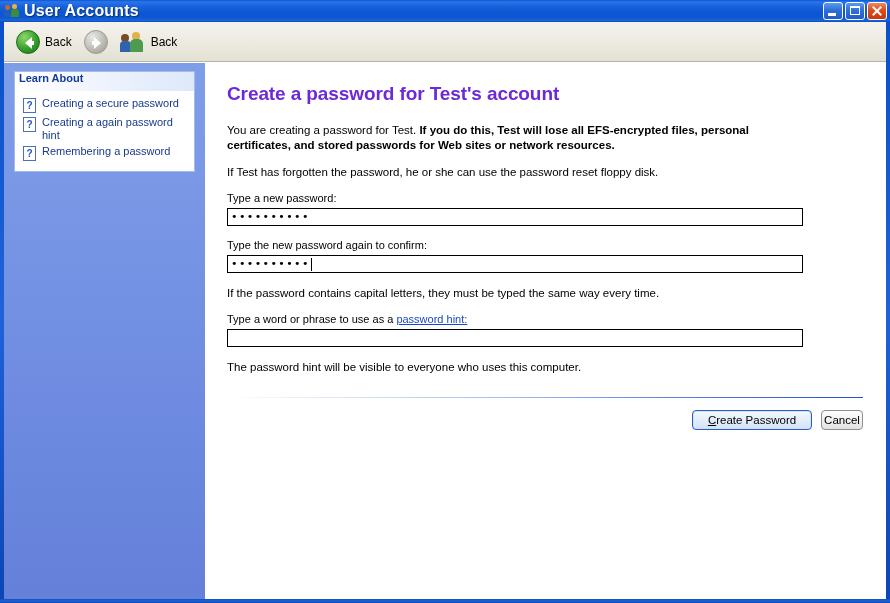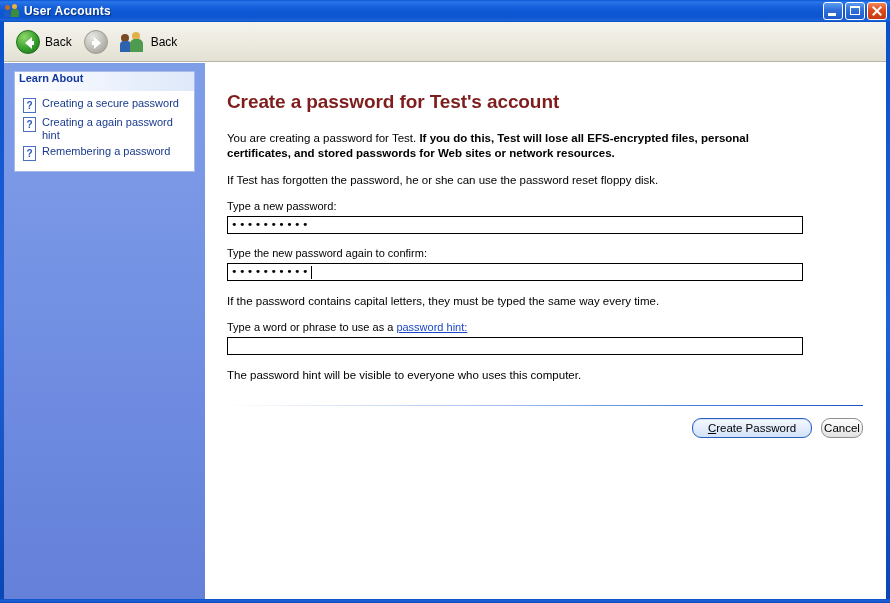--- a/index.html
+++ b/index.html
@@ -68,21 +68,21 @@
     background: #e8b43c;
   }
   #titlebar-icon .body-b {
     position: absolute; left: 7px; top: 6px;
     width: 8px; height: 8px;
     border-radius: 3px 3px 0 0;
     background: #3c8c3c;
   }
   #titlebar-title {
     color: #ffffff;
-    font-size: 12px;
+    font-size: 16px;
     font-weight: bold;
     letter-spacing: 0.2px;
     text-shadow: 1px 1px 1px rgba(0,0,0,0.45);
     flex: 1 1 auto;
     white-space: nowrap;
   }
   #titlebar-buttons {
     display: flex;
     align-items: center;
     gap: 2px;
@@ -269,22 +269,22 @@
     left: 205px; top: 63px;
     right: 4px; bottom: 4px;
     background: #ffffff;
     box-sizing: border-box;
     padding: 20px 22px 0 22px;
     overflow: hidden;
   }
   #page-title {
     font-size: 19px;
     font-weight: bold;
-    color: #7f1d1d;
-    margin: 8px 0 18px 0;
+    color: #6d28d9;
+    margin: 0 0 18px 0;
     letter-spacing: -0.1px;
   }
   .para {
     font-size: 11.5px;
     color: #000000;
     line-height: 15px;
     margin: 0 0 12px 0;
     max-width: 578px;
   }
   .para b { font-weight: bold; }
@@ -343,21 +343,21 @@
   #buttons {
     width: 636px;
     display: flex;
     justify-content: flex-end;
     gap: 9px;
   }
   .btn {
     height: 20px;
     background: linear-gradient(to bottom, #fdfdfd 0%, #f1f1f1 50%, #e2e2e2 100%);
     border: 1px solid #8f8f8f;
-    border-radius: 9px;
+    border-radius: 4px;
     font-size: 11.5px;
     color: #000000;
     display: flex;
     align-items: center;
     justify-content: center;
     box-sizing: border-box;
     cursor: pointer;
   }
   .btn.default {
     border: 1px solid #2a5fc0;

